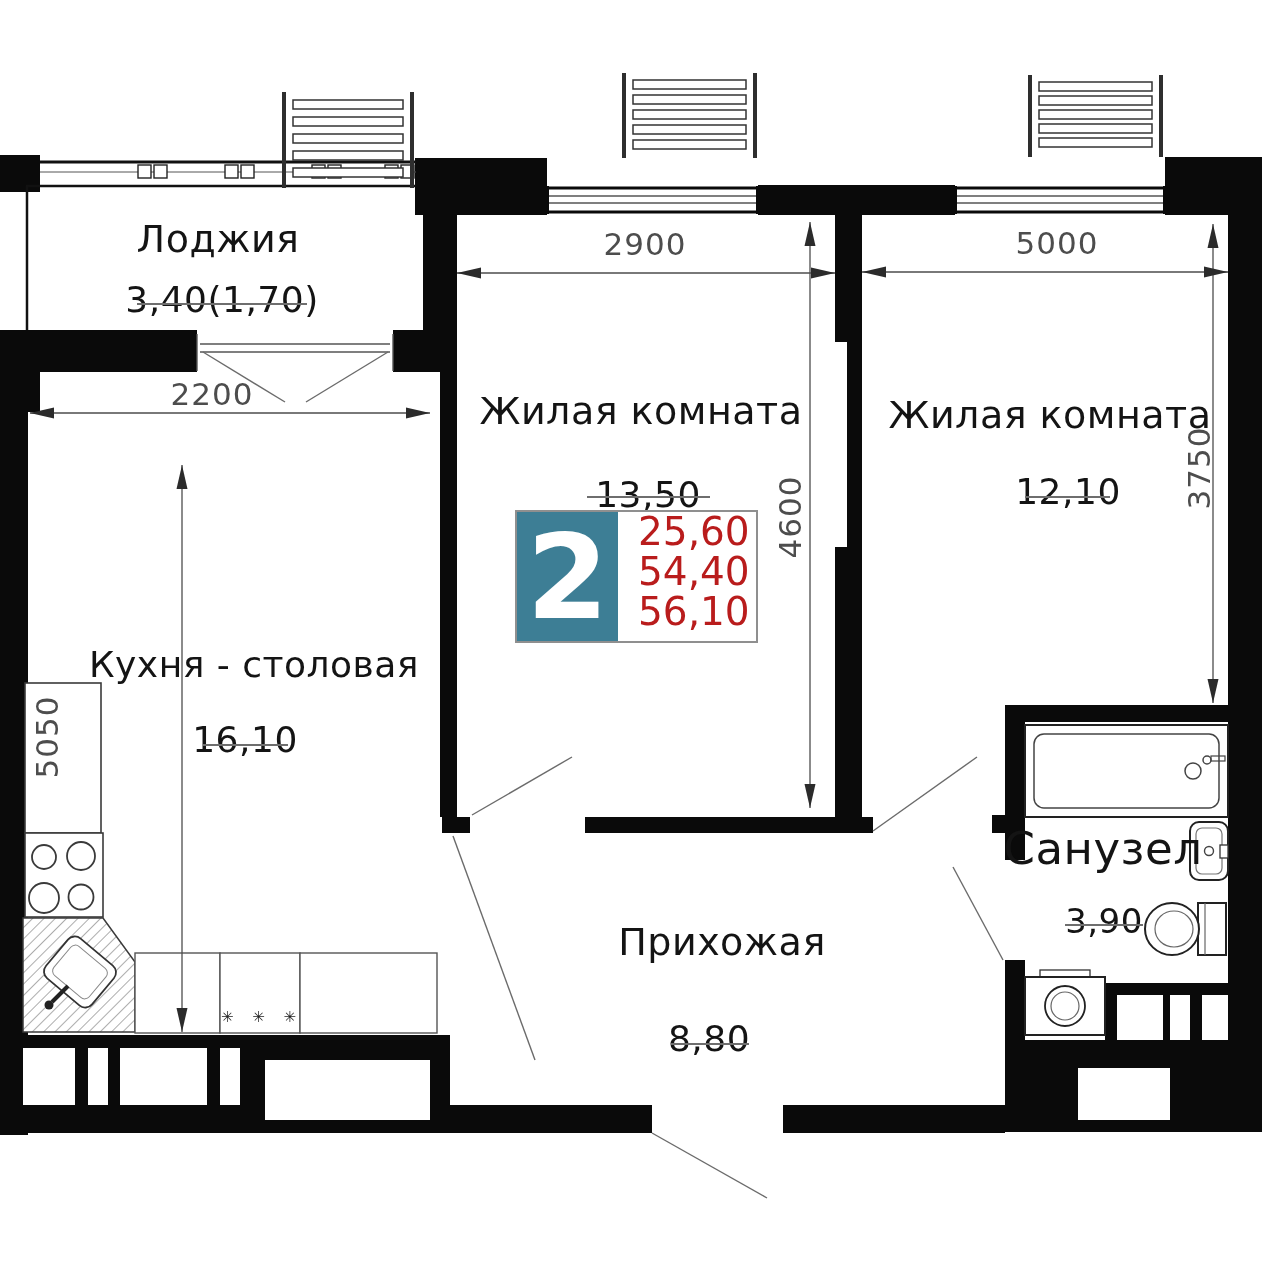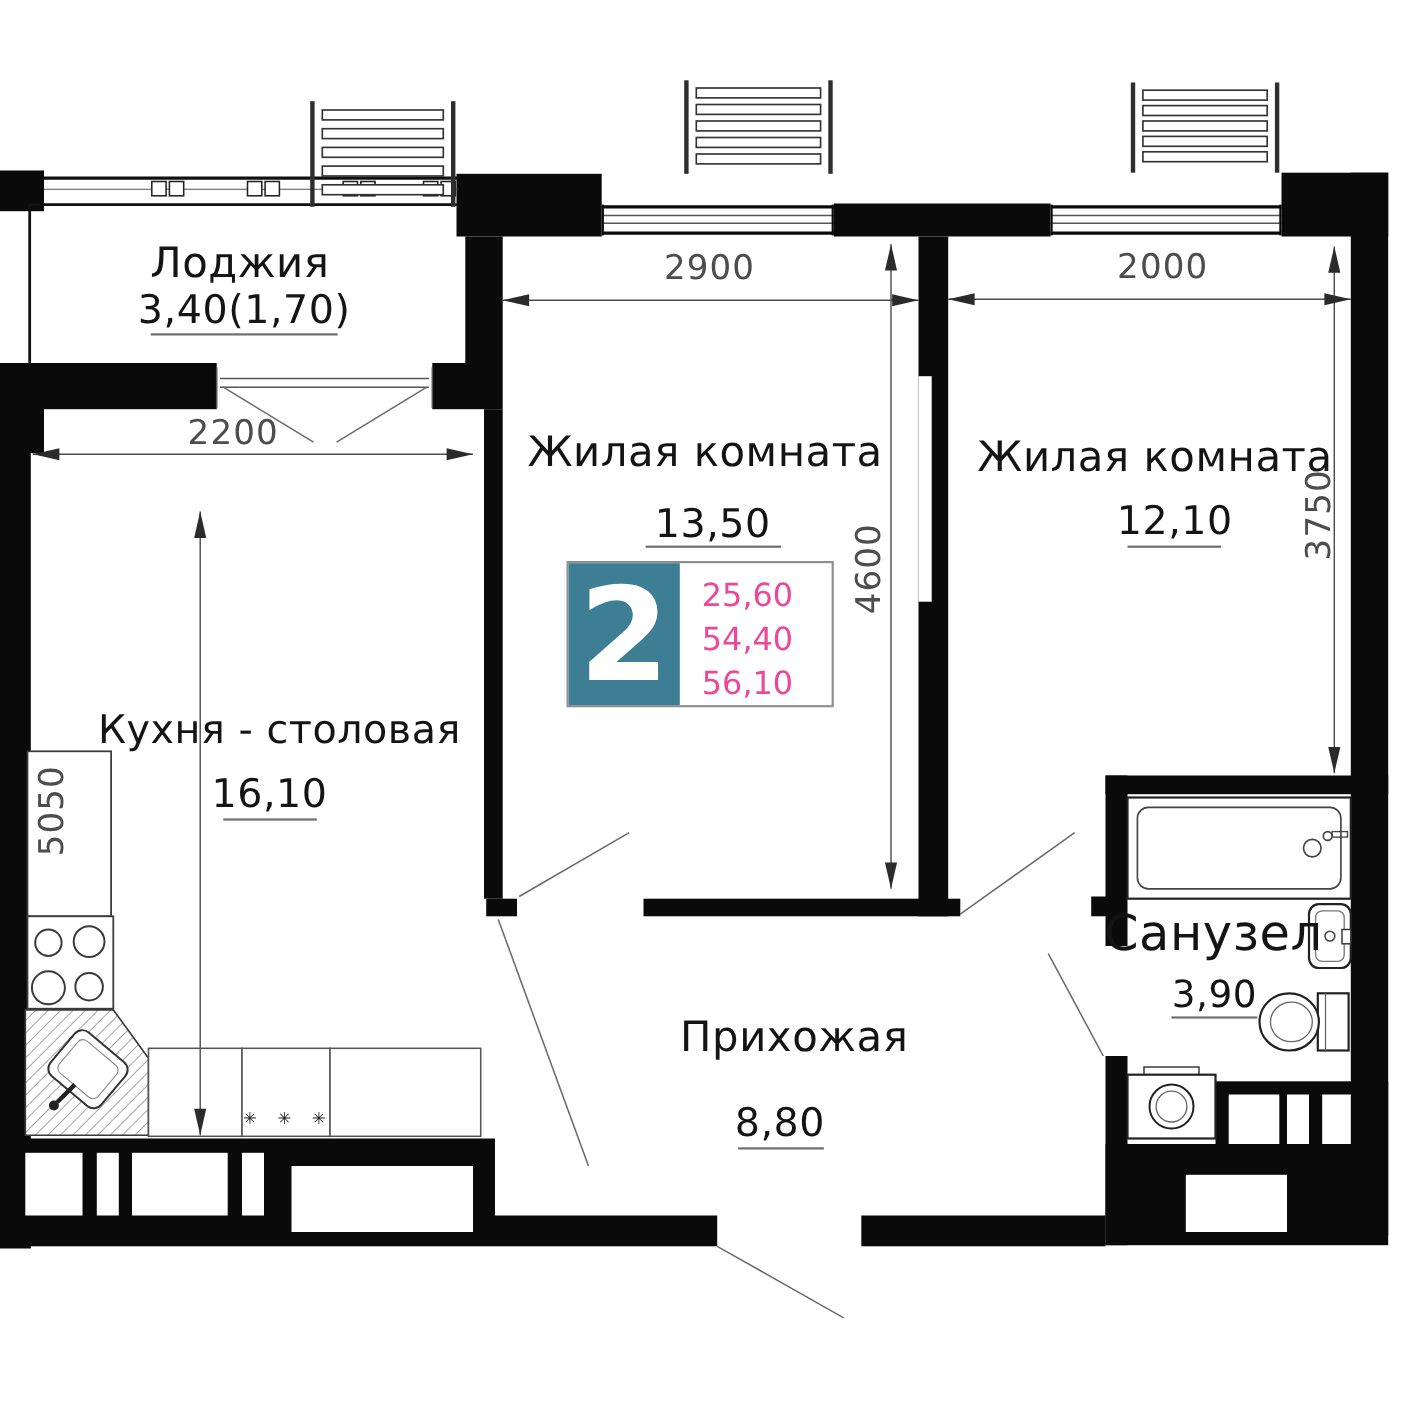--- a/index.html
+++ b/index.html
@@ -2,30 +2,30 @@
 <html><head>
 <meta charset="utf-8">
 <style>
   html,body{margin:0;padding:0;background:#ffffff;}
   body{width:1280px;height:1280px;position:relative;overflow:hidden;
        font-family:"DejaVu Sans","Liberation Sans",sans-serif;}
   #plan{position:absolute;left:0;top:0;width:1280px;height:1039px;}
   svg{position:absolute;left:0;top:0;}
   .lbl{position:absolute;transform:translate(-50%,-50%);white-space:nowrap;
        color:#141414;font-size:38px;font-weight:500;letter-spacing:.5px;}
-  .area{font-size:36px;}
+  .area{font-size:36px;margin-top:17px;}
   .dim{color:#4d4d4d;font-size:31px;font-weight:400;letter-spacing:1px;}
   .rot{transform:translate(-50%,-50%) rotate(-90deg);}
   .underline{position:absolute;height:2px;background:#6e6e6e;}
   .badge{position:absolute;left:515px;top:510px;width:243px;height:133px;
          border:2px solid #8f8f8f;box-sizing:border-box;display:flex;background:#fff;}
   .badge-num{width:101px;background:#3d7e95;color:#ffffff;display:flex;
              align-items:center;justify-content:center;font-size:118px;font-weight:bold;}
-  .badge-areas{flex:1;display:flex;flex-direction:column;justify-content:flex-end;
-               padding-left:20px;font-size:29px;font-weight:500;color:#ec4899;line-height:40px;}
+  .badge-areas{flex:1;display:flex;flex-direction:column;justify-content:flex-start;
+               padding-left:20px;font-size:39px;font-weight:500;color:#b91c1c;line-height:40px;}
   .hob{position:absolute;transform:translate(-50%,-50%);font-size:15px;color:#222;letter-spacing:7px;}
 </style>
 </head>
 <body>
 
 <div id="plan">
 
 <svg width="1280" height="1280" viewBox="0 0 1280 1280">
   <defs>
     <pattern id="hatch" width="8" height="8" patternTransform="rotate(45)" patternUnits="userSpaceOnUse">
@@ -251,21 +251,21 @@
 <div class="underline" style="left:671px;top:1043px;width:78px;"></div>
 
 <div class="lbl" style="left:1103px;top:848px;font-size:45px;">Санузел</div>
 <div class="lbl area" style="left:1104px;top:904px;font-size:34px;">3,90</div>
 <div class="underline" style="left:1065px;top:924px;width:78px;"></div>
 
 <div class="lbl dim" style="left:212px;top:394px;">2200</div>
 <div class="lbl dim rot" style="left:47px;top:737px;">5050</div>
 <div class="lbl dim" style="left:645px;top:244px;">2900</div>
 <div class="lbl dim rot" style="left:790px;top:517px;">4600</div>
-<div class="lbl dim" style="left:1057px;top:243px;">2000</div>
+<div class="lbl dim" style="left:1057px;top:243px;">5000</div>
 <div class="lbl dim rot" style="left:1199px;top:468px;">3750</div>
 
 <div class="hob" style="left:262px;top:1017px;">✳ ✳ ✳</div>
 
 <div class="badge">
   <div class="badge-num">2</div>
   <div class="badge-areas">
     <div>25,60</div>
     <div>54,40</div>
     <div>56,10</div>

